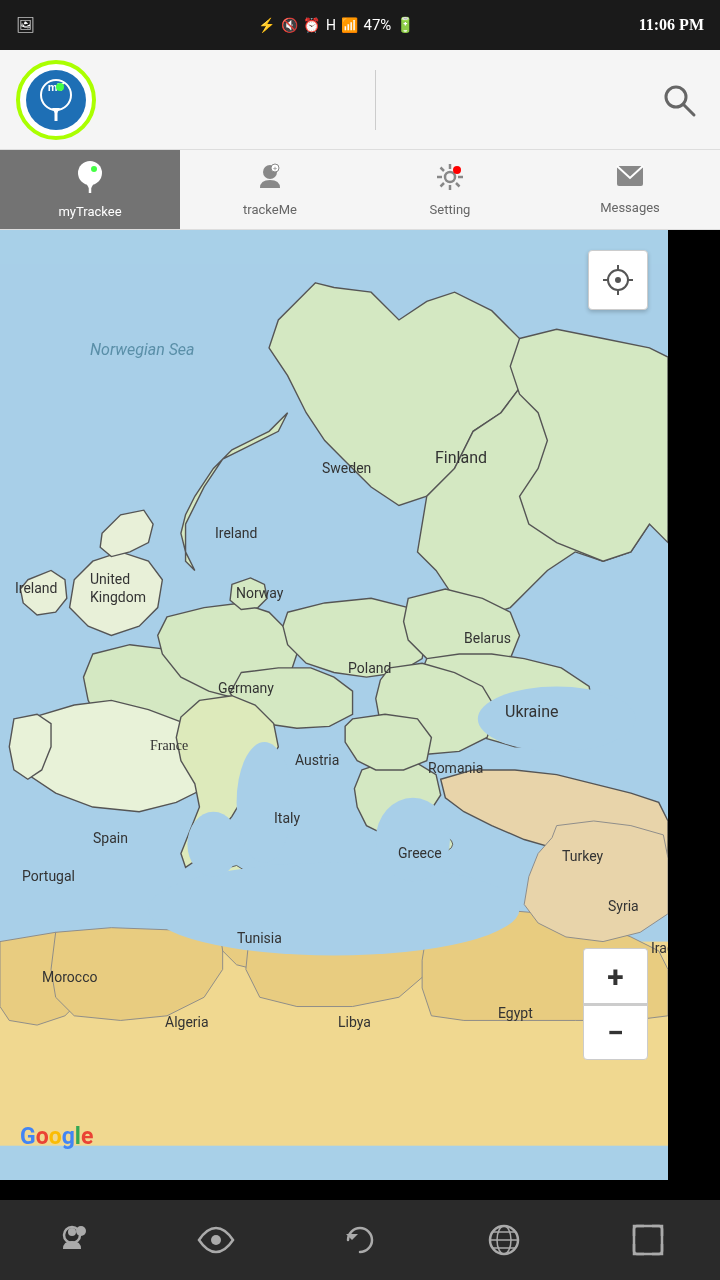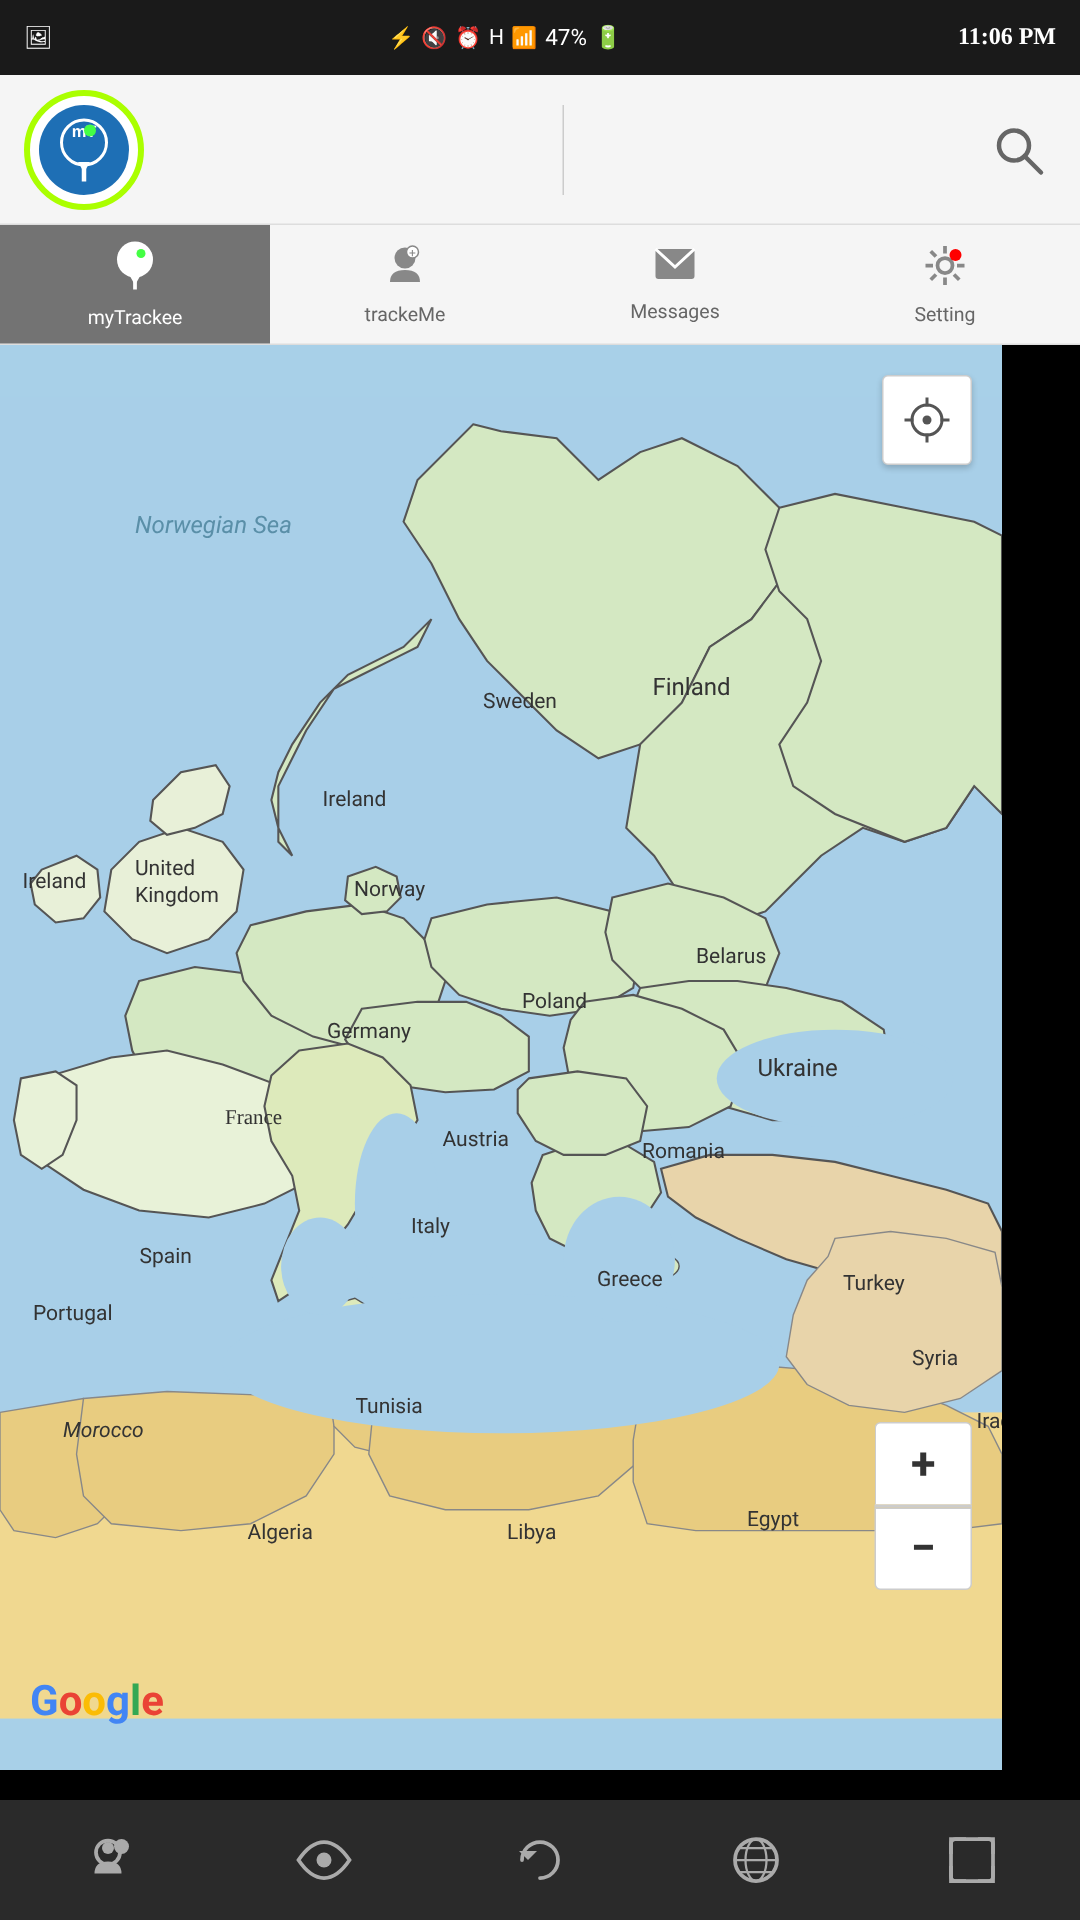--- a/index.html
+++ b/index.html
@@ -156,21 +156,21 @@
       width: 65px;
       height: 2px;
       background: #ccc;
     }
 
     
     .google-logo {
       position: absolute;
       bottom: 30px;
       left: 20px;
-      font-size: 28px;
+      font-size: 23px;
       font-weight: bold;
       z-index: 10;
     }
     .g-blue { color: #4285F4; }
     .g-red { color: #EA4335; }
     .g-yellow { color: #FBBC05; }
     .g-green { color: #34A853; }
 
     
     #bottom-nav {
@@ -270,48 +270,48 @@
   <div class="nav-tab">
     <div class="nav-tab-icon">
       <svg width="30" height="30" viewBox="0 0 30 30">
         <circle cx="15" cy="10" r="7" fill="#888"></circle>
         <path d="M5 26 Q5 18 15 18 Q25 18 25 26" fill="#888"></path>
         <circle cx="20" cy="6" r="4" fill="white" stroke="#888" stroke-width="1"></circle>
         <text x="20" y="9" text-anchor="middle" font-size="8" fill="#888">+</text>
       </svg>
     </div>
     <span>trackeMe</span>
-  </div>
-  <div class="nav-tab">
-    <div class="nav-tab-icon">
-      <svg width="30" height="26" viewBox="0 0 30 26">
-        <rect x="2" y="2" width="26" height="20" rx="2" fill="#888"></rect>
-        <polyline points="2,2 15,14 28,2" stroke="white" stroke-width="2" fill="none"></polyline>
-      </svg>
-    </div>
-    <span>Messages</span>
   </div>
   <div class="nav-tab">
     <div class="nav-tab-icon">
       <svg width="30" height="30" viewBox="0 0 30 30">
         <circle cx="15" cy="15" r="5" fill="none" stroke="#888" stroke-width="2.5"></circle>
         <g stroke="#888" stroke-width="2.5">
           <line x1="15" y1="2" x2="15" y2="7"></line>
           <line x1="15" y1="23" x2="15" y2="28"></line>
           <line x1="2" y1="15" x2="7" y2="15"></line>
           <line x1="23" y1="15" x2="28" y2="15"></line>
           <line x1="5.5" y1="5.5" x2="9" y2="9"></line>
           <line x1="21" y1="21" x2="24.5" y2="24.5"></line>
           <line x1="24.5" y1="5.5" x2="21" y2="9"></line>
           <line x1="9" y1="21" x2="5.5" y2="24.5"></line>
         </g>
         <circle cx="22" cy="8" r="4" fill="red"></circle>
       </svg>
     </div>
     <span>Setting</span>
+  </div>
+  <div class="nav-tab">
+    <div class="nav-tab-icon">
+      <svg width="30" height="26" viewBox="0 0 30 26">
+        <rect x="2" y="2" width="26" height="20" rx="2" fill="#888"></rect>
+        <polyline points="2,2 15,14 28,2" stroke="white" stroke-width="2" fill="none"></polyline>
+      </svg>
+    </div>
+    <span>Messages</span>
   </div>
 </div>
 
 <div id="map-area">
 
   <svg id="map-svg" viewBox="0 0 720 950" xmlns="http://www.w3.org/2000/svg">
 
     <rect width="720" height="950" fill="#a8cfe8"></rect>
 
     <polygon points="340,20 360,25 400,30 430,60 460,40 490,30 530,50 560,80 570,120 540,160 510,180 490,220 460,250 430,260 400,240 370,210 350,190 330,160 310,120 290,90 300,60" fill="#d4e8c2" stroke="#555" stroke-width="1.5"></polygon>
@@ -401,21 +401,21 @@
   <div class="map-label country large" style="left:505px; top:472px;">Ukraine</div>
   <div class="map-label country" style="left:150px; top:508px;font-family:Liberation Serif, serif;">France</div>
   <div class="map-label country" style="left:295px; top:522px;">Austria</div>
   <div class="map-label country" style="left:428px; top:530px;">Romania</div>
   <div class="map-label country" style="left:93px; top:600px;">Spain</div>
   <div class="map-label country" style="left:22px; top:638px;">Portugal</div>
   <div class="map-label country" style="left:274px; top:580px;">Italy</div>
   <div class="map-label country" style="left:398px; top:615px;">Greece</div>
   <div class="map-label country" style="left:562px; top:618px;">Turkey</div>
   <div class="map-label country" style="left:237px; top:700px;">Tunisia</div>
-  <div class="map-label country" style="left:42px; top:716px;font-style:italic;">Morocco</div>
+  <div class="map-label country" style="left:42px; top:739px;">Morocco</div>
   <div class="map-label country" style="left:165px; top:784px;">Algeria</div>
   <div class="map-label country" style="left:338px; top:784px;">Libya</div>
   <div class="map-label country" style="left:498px; top:775px;">Egypt</div>
   <div class="map-label country" style="left:608px; top:668px;">Syria</div>
   <div class="map-label country" style="left:651px; top:710px;">Iraq</div>
 
   <div class="location-btn">
     <svg width="34" height="34" viewBox="0 0 34 34">
       <circle cx="17" cy="17" r="10" stroke="#555" stroke-width="2" fill="none"></circle>
       <circle cx="17" cy="17" r="3" fill="#555"></circle>

